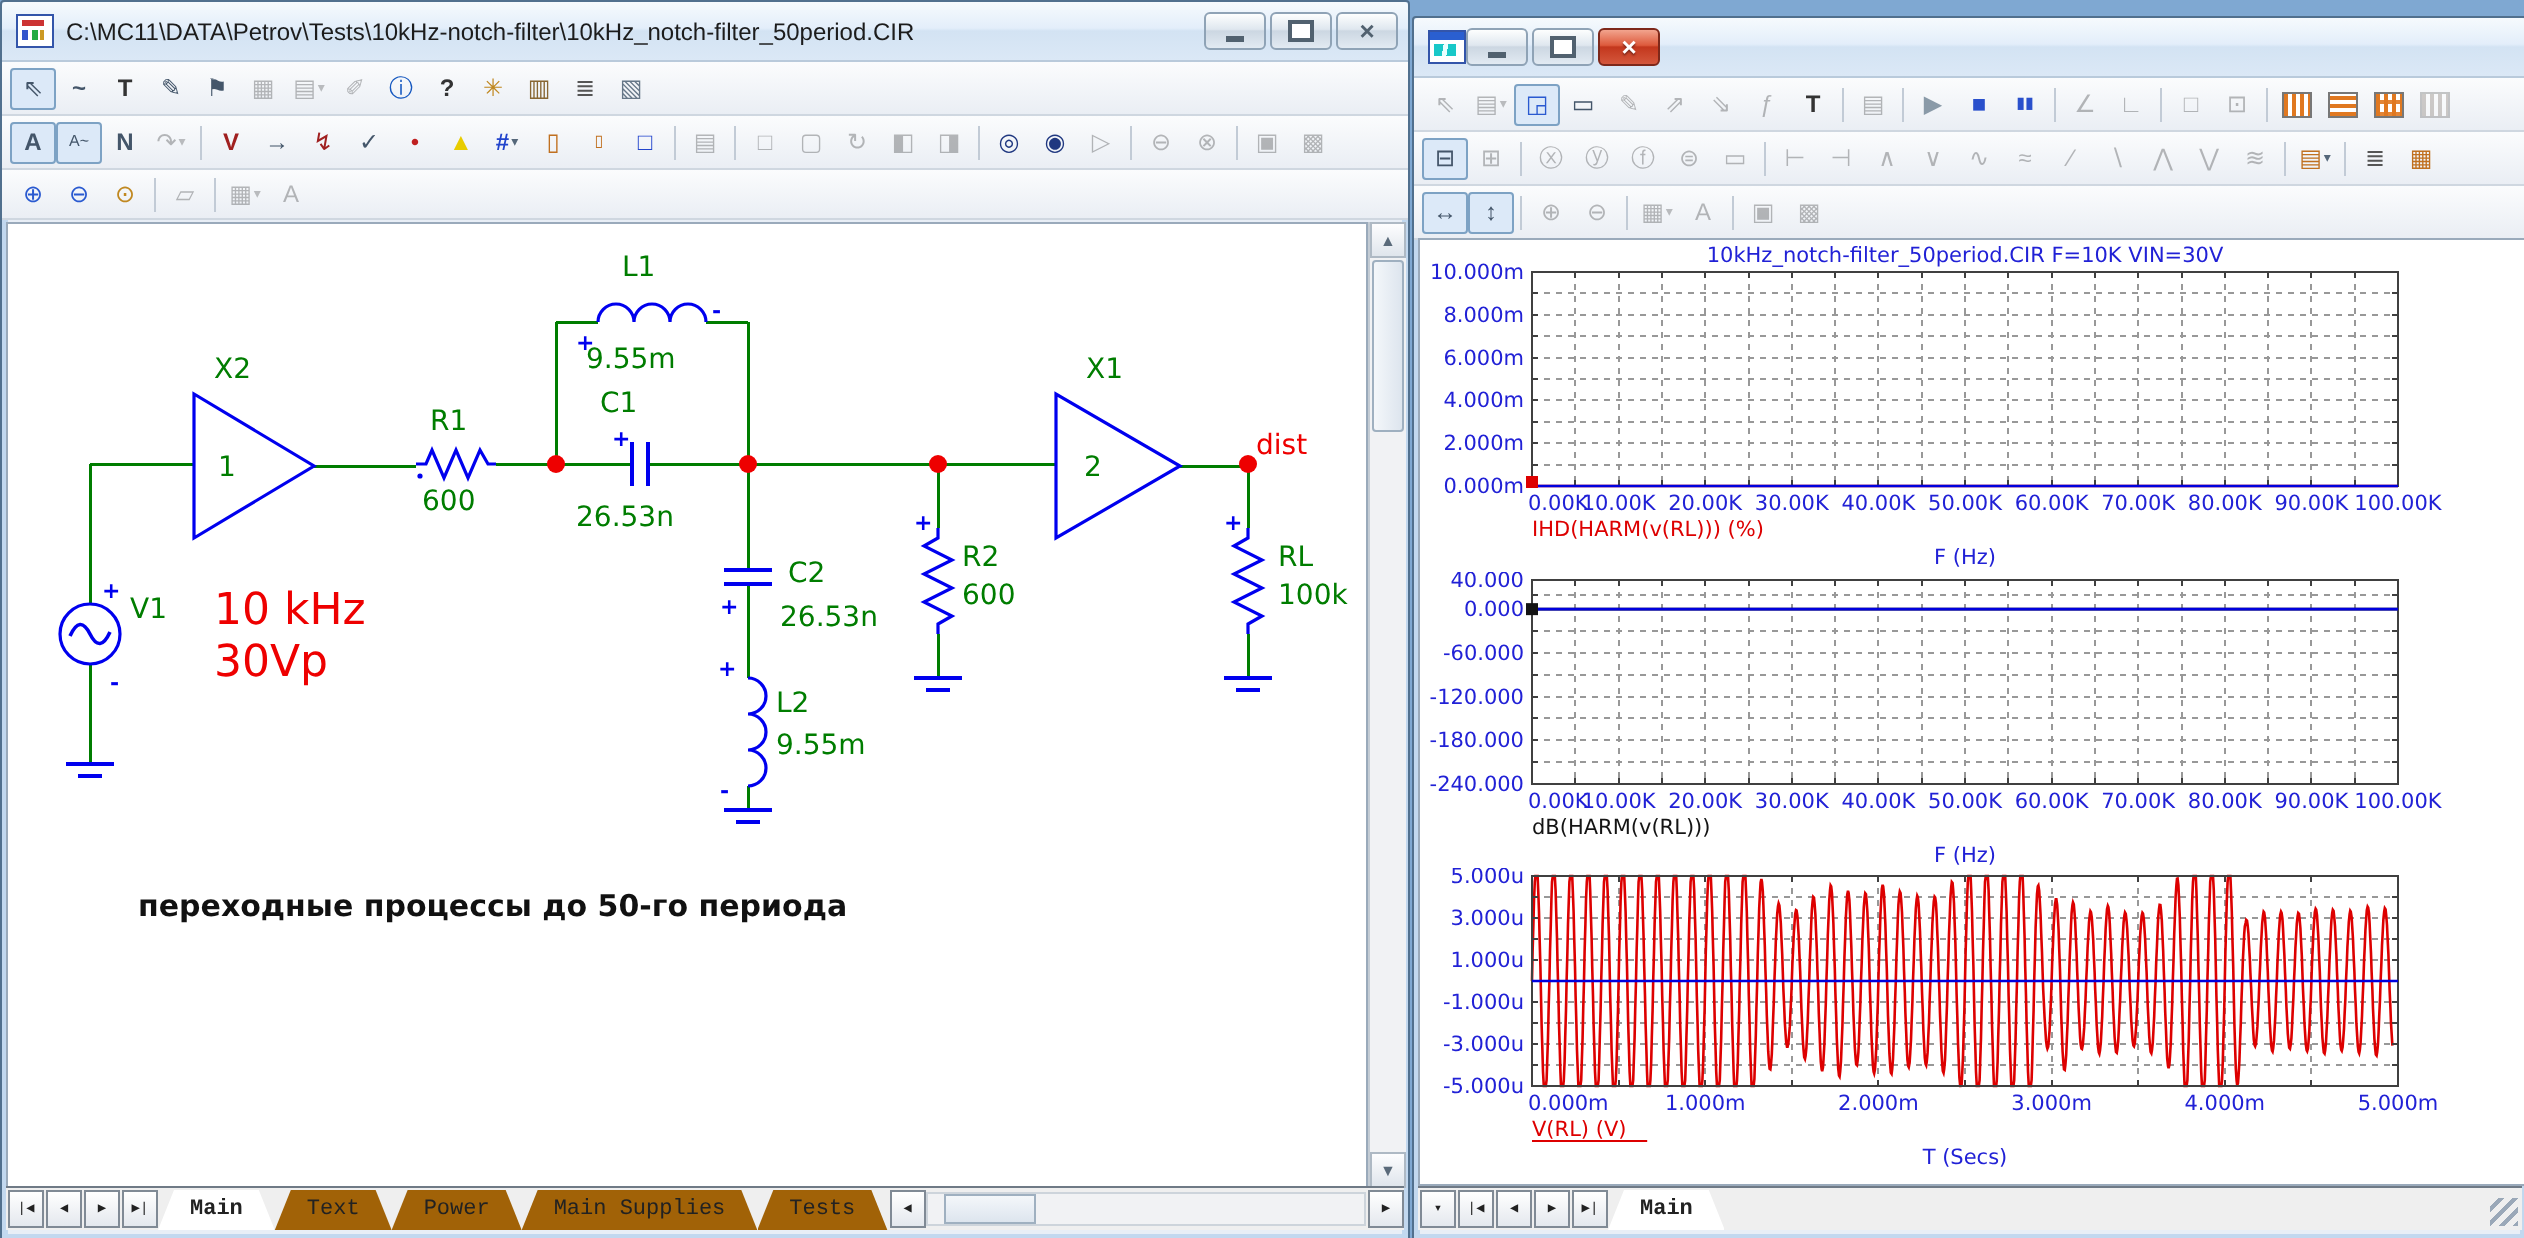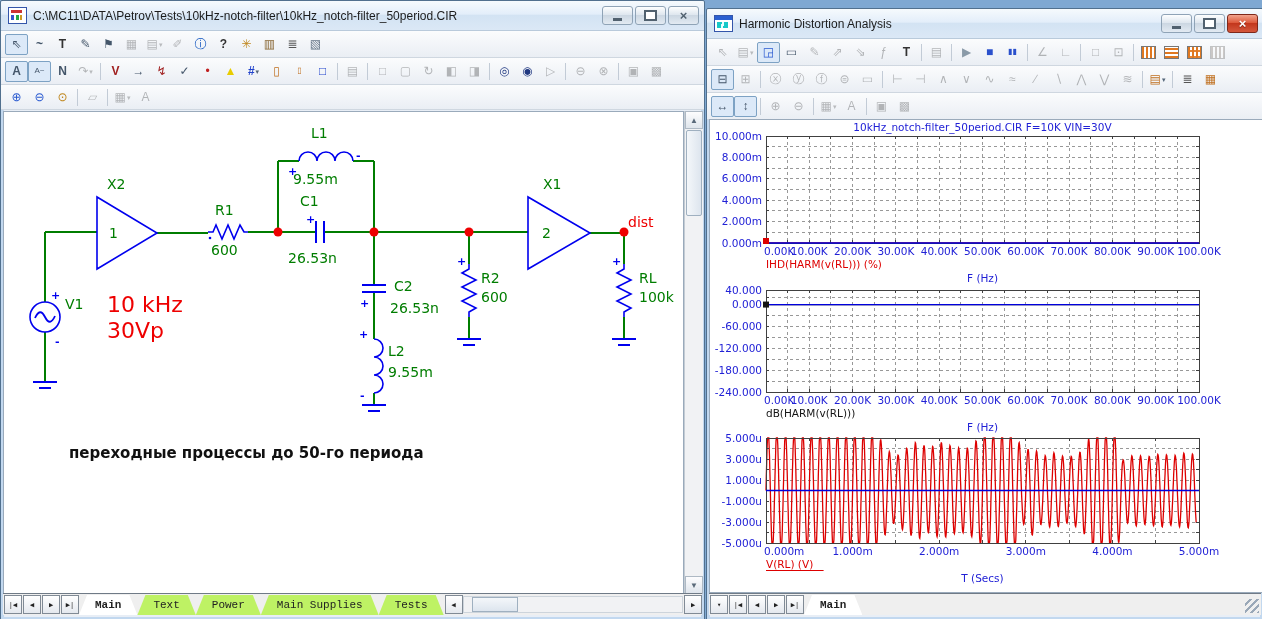--- a/index.html
+++ b/index.html
@@ -62,21 +62,21 @@
   .vthumb{height:84px;margin:1px 1px;border:1px solid #9fb0c0;border-radius:2px;
           background:linear-gradient(90deg,#f4f7fa,#dde5ee);}
   .vtrack{flex:1;}
 
   
   .tabrow{position:absolute;height:21px;display:flex;align-items:stretch;background:#efefef;
           border-top:1px solid #6f7a86;font-size:11px;font-family:Liberation Mono, monospace;}
   .navbtn{width:16px;margin:1px 0 1px 1px;border:1px solid #808a95;background:linear-gradient(#fff,#e4e8ee);
           font-size:7px;color:#222;display:flex;align-items:center;justify-content:center;flex:none;}
   .tab{position:relative;margin-top:1px;padding:0 16px;display:flex;align-items:center;color:#222;
-       background:#bef264;clip-path:polygon(8px 0,calc(100% - 8px) 0,100% 100%,0 100%);}
+       background:#a16207;clip-path:polygon(8px 0,calc(100% - 8px) 0,100% 100%,0 100%);}
   .tab.active{font-weight:bold;background:#ffffff;}
   .hs-track{flex:1;background:#f1f2f4;border:1px solid #cdd4db;margin:2px 0;position:relative;}
   .hs-thumb{position:absolute;left:8px;top:0;bottom:0;width:44px;border:1px solid #9fb0c0;
             background:linear-gradient(#f4f7fa,#dde5ee);}
   .grip{width:14px;height:14px;align-self:flex-end;margin:0 2px 2px auto;
         background:repeating-linear-gradient(135deg,transparent 0 3px,#9aa8b8 3px 5px);flex:none;}
 
   
   #plots{position:absolute;left:2px;top:110px;width:636px;height:474px;background:#fff;
          box-shadow:inset 0 0 0 1px #9aaabb;padding-top:2px;box-sizing:border-box;}
@@ -397,21 +397,20 @@
         <div class="hs-track">
           <div class="hs-thumb"></div>
         </div>
         <div class="navbtn">▶</div>
       </div>
   </div>
 
   <div class="win" id="right-win" style="left:706px;top:8px;width:556px;height:611px;">
     <div class="titlebar">
       <div class="app-icon ana"></div>
-      <div class="title-text">Harmonic Distortion Analysis</div>
       <div class="caption">
         <div class="cb">
             <span class="ic-min"></span>
           </div>
         <div class="cb">
             <span class="ic-max"></span>
           </div>
         <div class="cb close-active">
             <span class="ic-x">×</span>
           </div>

